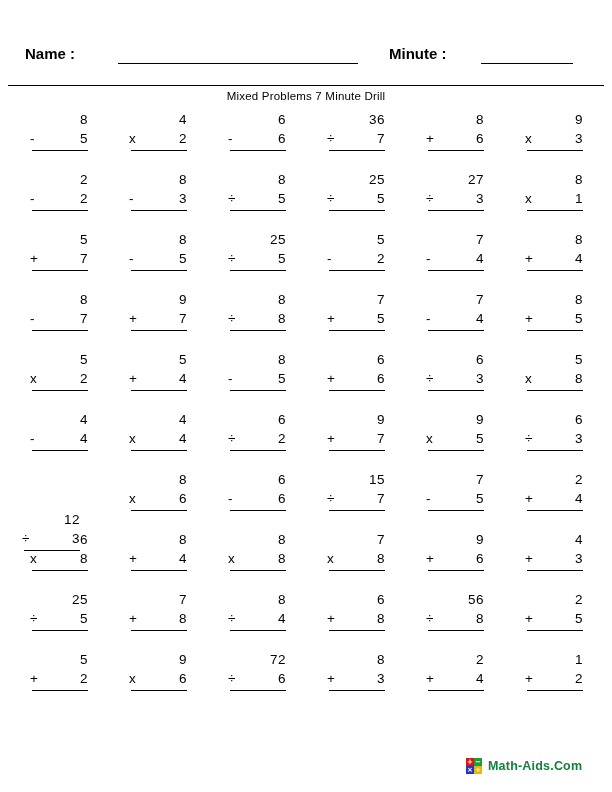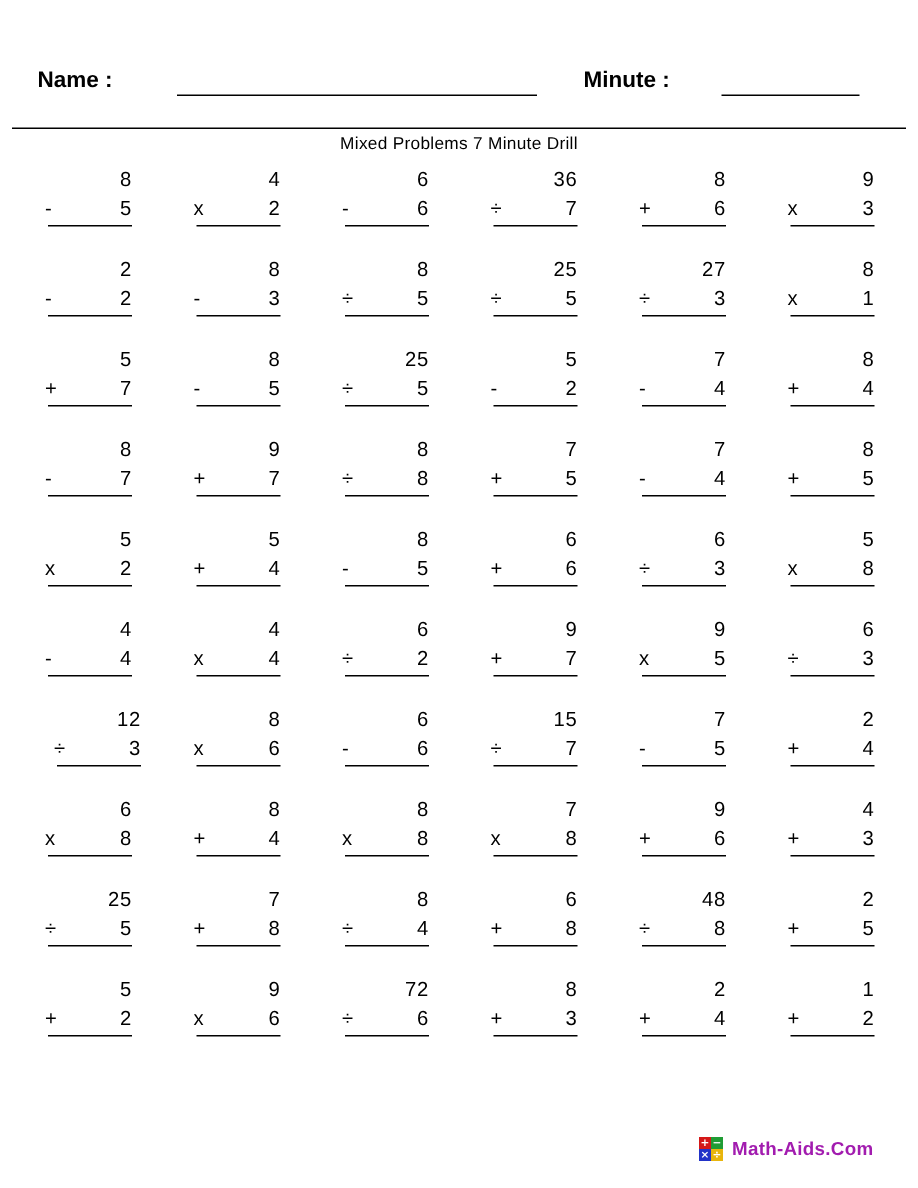--- a/index.html
+++ b/index.html
@@ -156,21 +156,21 @@
     color: #ffffff;
     font-family: "DejaVu Sans", sans-serif;
   }
   .logo-q1 { background: #d41818; }
   .logo-q2 { background: #1f9c34; }
   .logo-q3 { background: #2233c8; }
   .logo-q4 { background: #e8b50c; }
 
   .logo-text {
     margin-left: 6px;
-    color: #a21caf;
+    color: #15803d;
     font-weight: bold;
     font-size: 12.5px;
     line-height: 16px;
     letter-spacing: 0.2px;
   }
 </style>
 </head>
 <body>
 
 <div class="header">
@@ -556,21 +556,21 @@
           <span class="operand">6</span>
         </div>
         <div class="operand-line">
           <span class="op-sign">÷</span>
           <span class="operand">3</span>
         </div>
         <div class="answer-rule"></div>
       </div>
     </div>
     <div class="prow">
-      <div class="problem" style="left: 36px;">
+      <div class="problem" style="left: 22px; margin-top: 40px;">
         <div class="operand-line">
           <span class="operand">12</span>
         </div>
         <div class="operand-line">
           <span class="op-sign">÷</span>
           <span class="operand">3</span>
         </div>
         <div class="answer-rule"></div>
       </div>
       <div class="problem" style="left: 129px;">
@@ -722,21 +722,21 @@
           <span class="operand">6</span>
         </div>
         <div class="operand-line">
           <span class="op-sign">+</span>
           <span class="operand">8</span>
         </div>
         <div class="answer-rule"></div>
       </div>
       <div class="problem" style="left: 426px;">
         <div class="operand-line">
-          <span class="operand">48</span>
+          <span class="operand">56</span>
         </div>
         <div class="operand-line">
           <span class="op-sign">÷</span>
           <span class="operand">8</span>
         </div>
         <div class="answer-rule"></div>
       </div>
       <div class="problem" style="left: 525px;">
         <div class="operand-line">
           <span class="operand">2</span>

